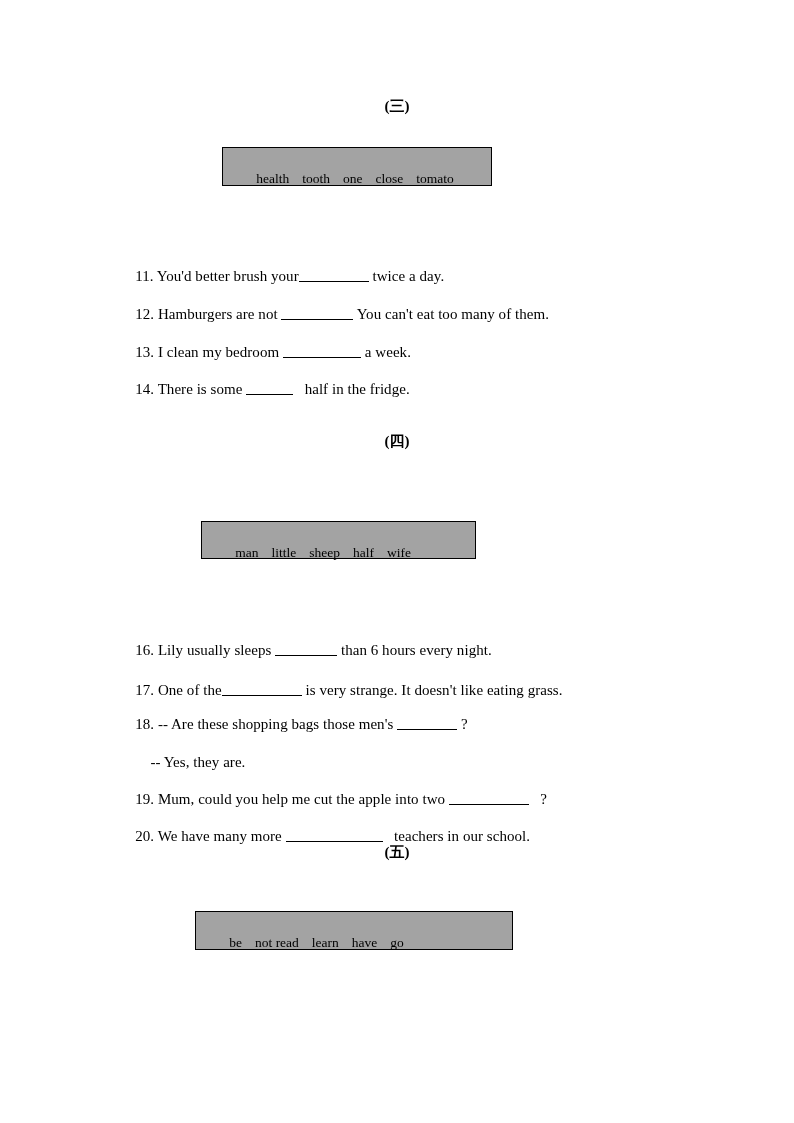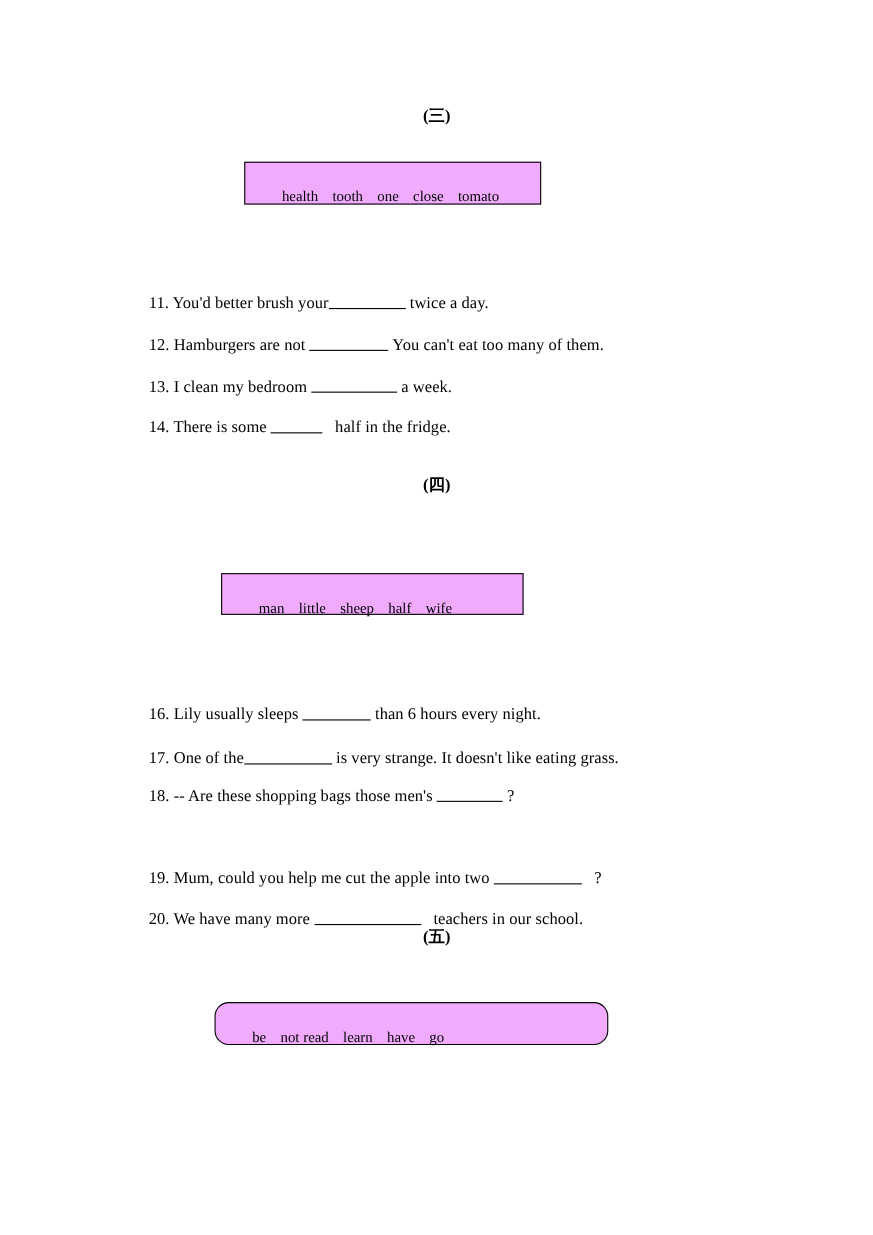--- a/index.html
+++ b/index.html
@@ -29,21 +29,21 @@
     font-weight: bold;
     letter-spacing: 0px;
     line-height: 1;
   }
 
   
   .word-box {
     position: absolute;
     border: 1.3px solid #000000;
     box-sizing: border-box;
-    background: #f0abfc;
+    background: #a3a3a3;
   }
   .word-box-inner {
     padding: 9px 0 0 13px;
     font-size: 13.5px;
     line-height: 1.1;
     white-space: pre;
   }
   .word-item {
     display: inline;
   }
@@ -111,30 +111,33 @@
   </div>
 
   <div class="q-line" style="left:120px; top:663px;">
     <span>17. One of the</span><span class="blank" style="width:80px;"></span><span> is very strange. It doesn't like eating grass.</span>
   </div>
 
   <div class="q-line" style="left:120px; top:697px;">
     <span>18. -- Are these shopping bags those men's </span><span class="blank" style="width:60px;"></span><span> ?</span>
   </div>
 
+  <div class="q-line" style="left:120px; top:735px;">
+    <span>    -- Yes, they are.</span>
+  </div>
 
   <div class="q-line" style="left:120px; top:772px;">
     <span>19. Mum, could you help me cut the apple into two </span><span class="blank" style="width:80px;"></span><span>   ?</span>
   </div>
 
   <div class="q-line" style="left:120px; top:809px;">
     <span>20. We have many more </span><span class="blank" style="width:97px;"></span><span>   teachers in our school.</span>
   </div>
 
   <div class="section-header" style="top:845px;">(五)</div>
 
-  <div class="word-box" style="left:195px; top:911px; width:358px; height:39px;border-radius:13px;">
+  <div class="word-box" style="left:195px; top:911px; width:318px; height:39px;">
     <div class="word-box-inner">
       <span class="word-item">be</span><span class="word-gap"></span><span class="word-item">not read</span><span class="word-gap"></span><span class="word-item">learn</span><span class="word-gap"></span><span class="word-item">have</span><span class="word-gap"></span><span class="word-item">go</span>
     </div>
   </div>
 
 </div>
 
 </body></html>

